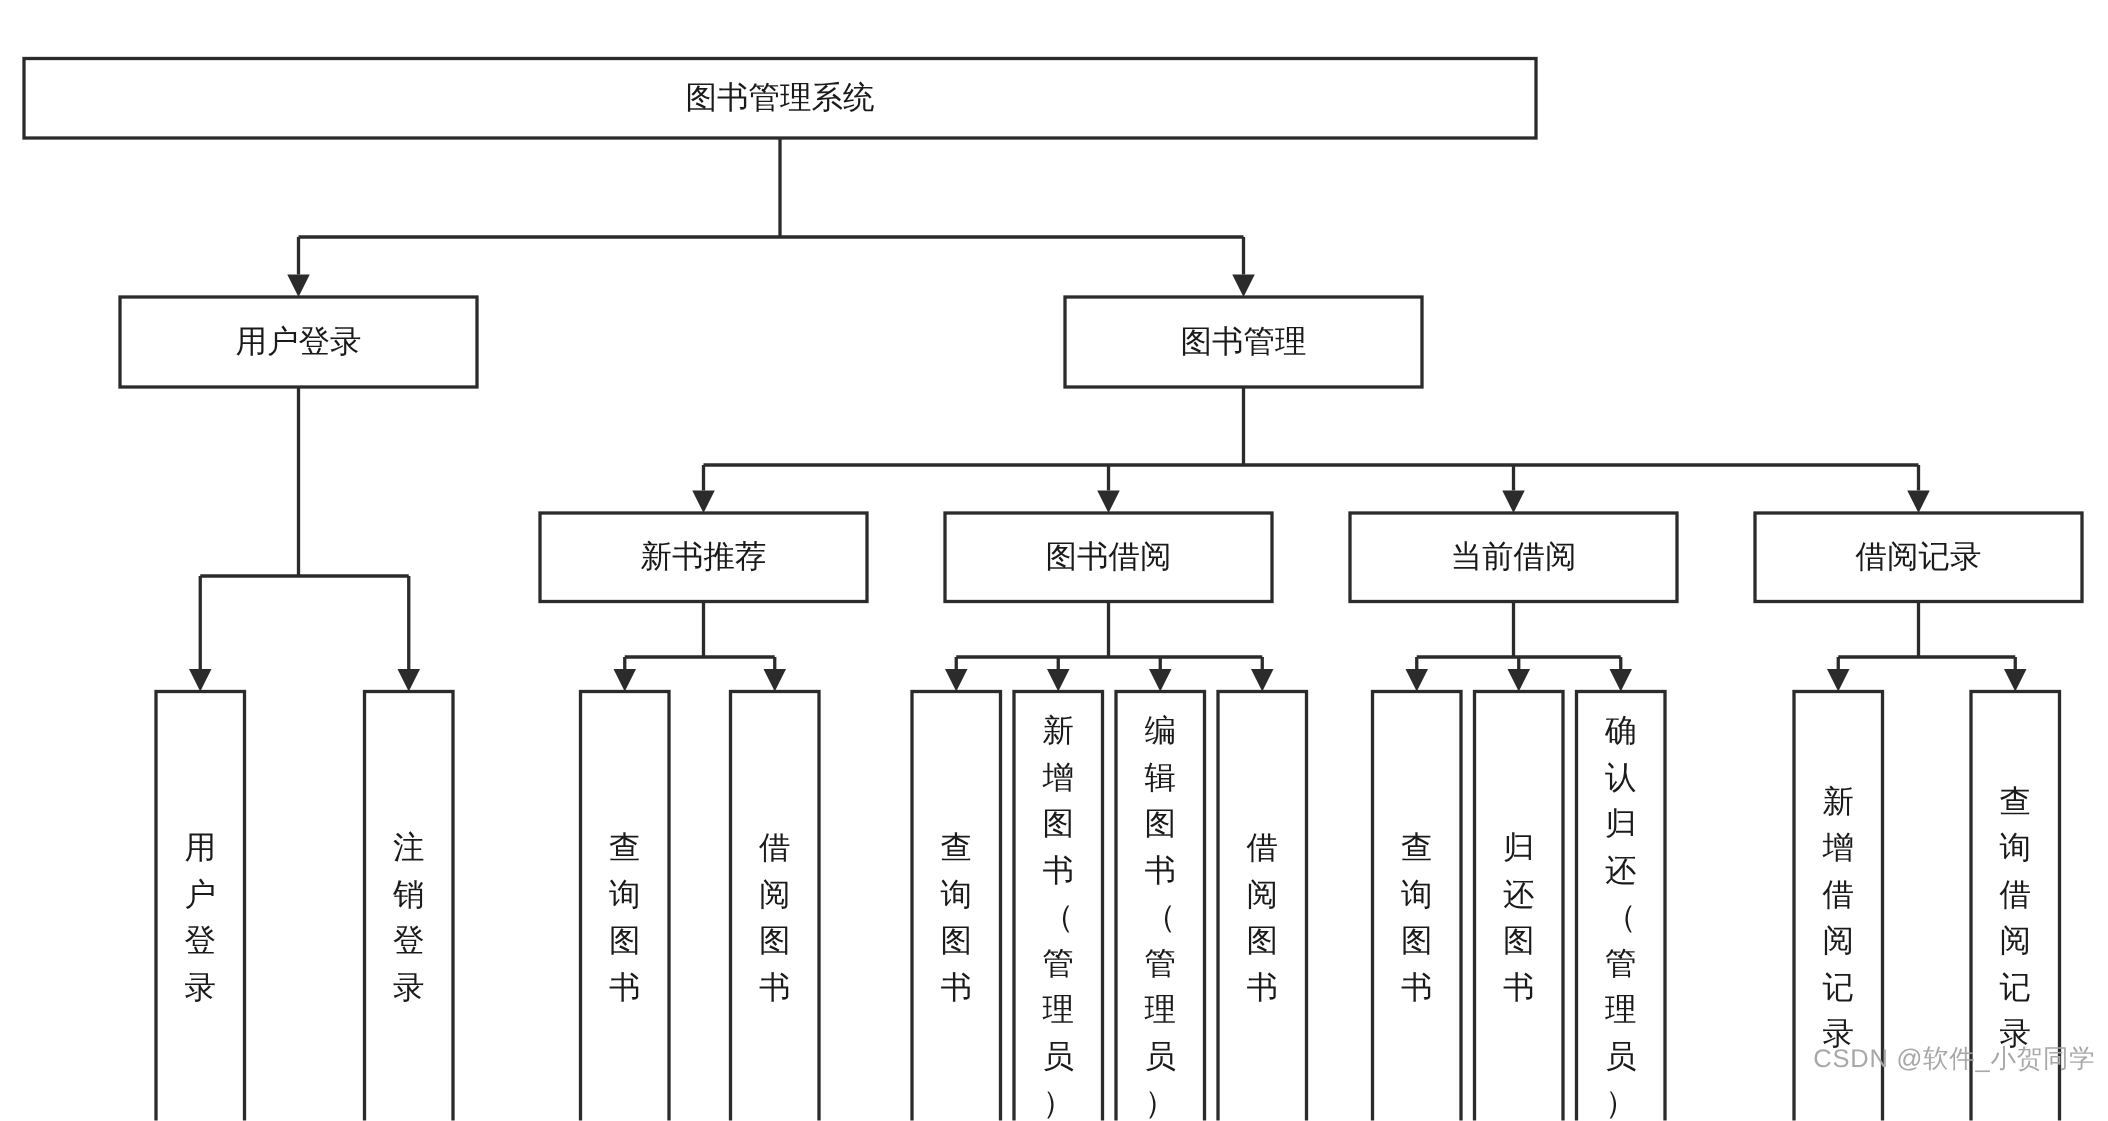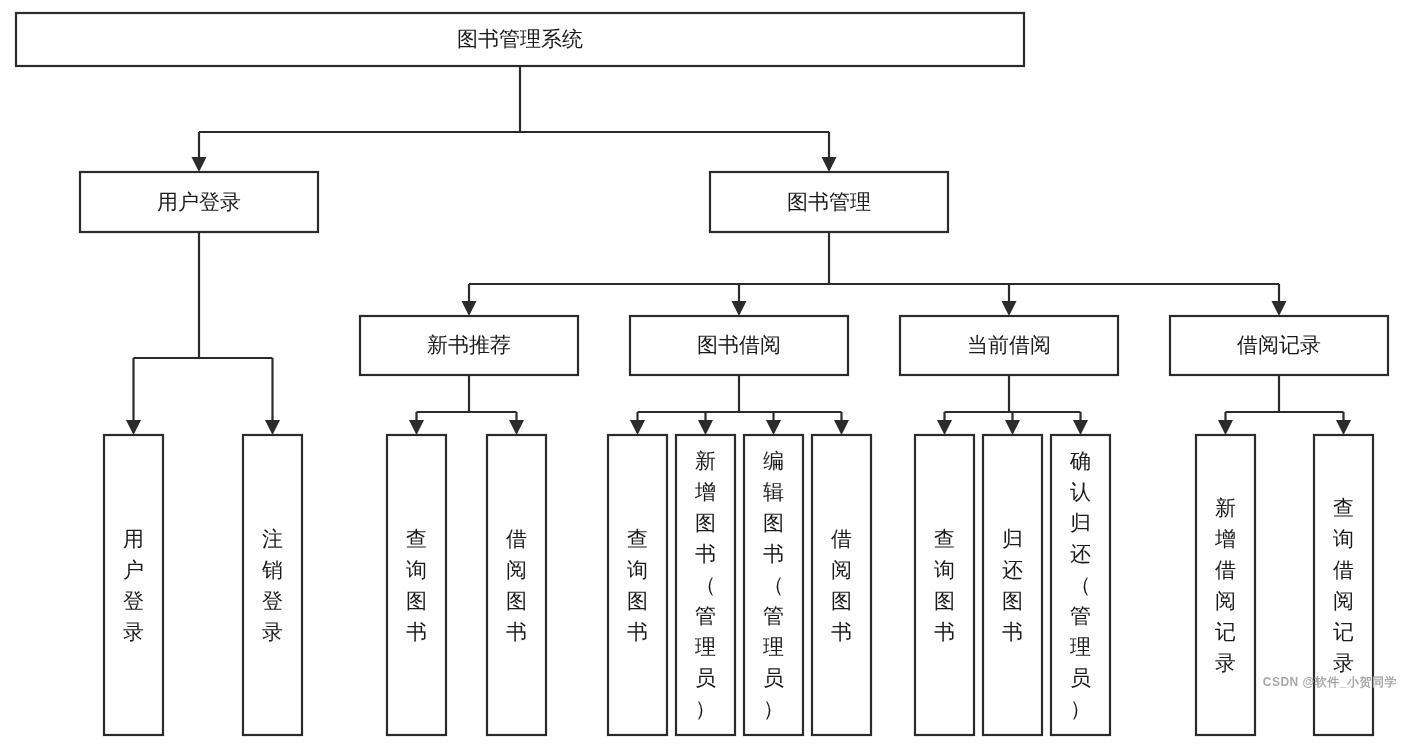--- a/index.html
+++ b/index.html
@@ -10,20 +10,21 @@
   body {
     width: 1405px;
     height: 747px;
     font-family: "Liberation Sans", "DejaVu Sans", sans-serif;
     overflow: hidden;
   }
   #diagram-root {
     position: relative;
     width: 1405px;
     height: 697px;
+    margin-top: 26px;
   }
   svg.diagram {
     position: absolute;
     top: 0;
     left: 0;
     width: 1405px;
     height: 747px;
   }
   .node-rect {
     fill: #ffffff;
@@ -51,25 +52,24 @@
     font-family: "Liberation Sans", "DejaVu Sans", sans-serif;
     font-size: 21px;
     fill: #1a1a1a;
     text-anchor: middle;
   }
   .watermark {
     position: absolute;
     right: 8px;
     bottom: 6px;
     font-family: "Liberation Sans", "DejaVu Sans", sans-serif;
-    font-size: 12px;
+    font-size: 17px;
     color: #a8a8a8;
     letter-spacing: 0.5px;
     white-space: nowrap;
-    font-weight: bold;
   }
 </style>
 </head>
 <body>
 
 <div id="diagram-root">
 
   <svg class="diagram" viewBox="0 0 1405 747" xmlns="http://www.w3.org/2000/svg">
 
     <g id="connectors-layer">

